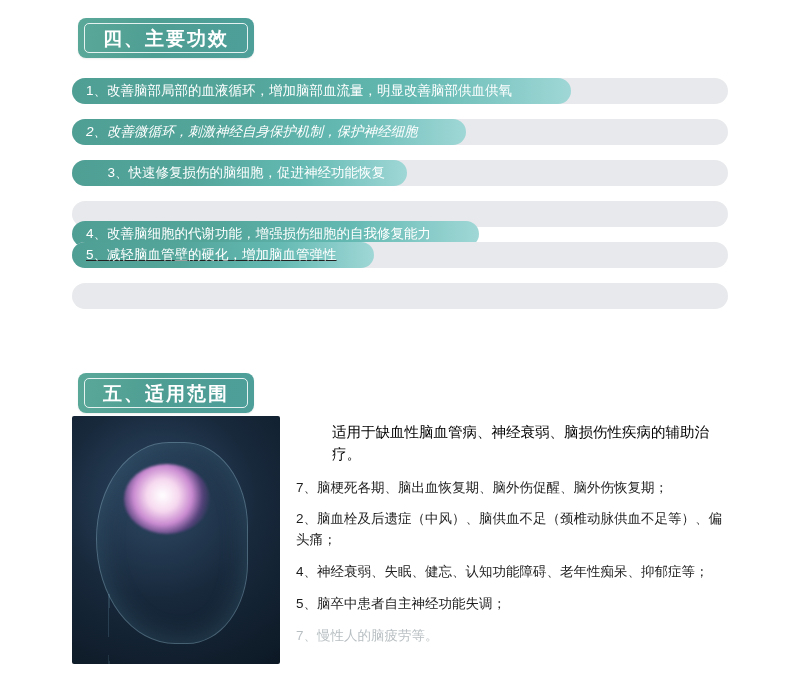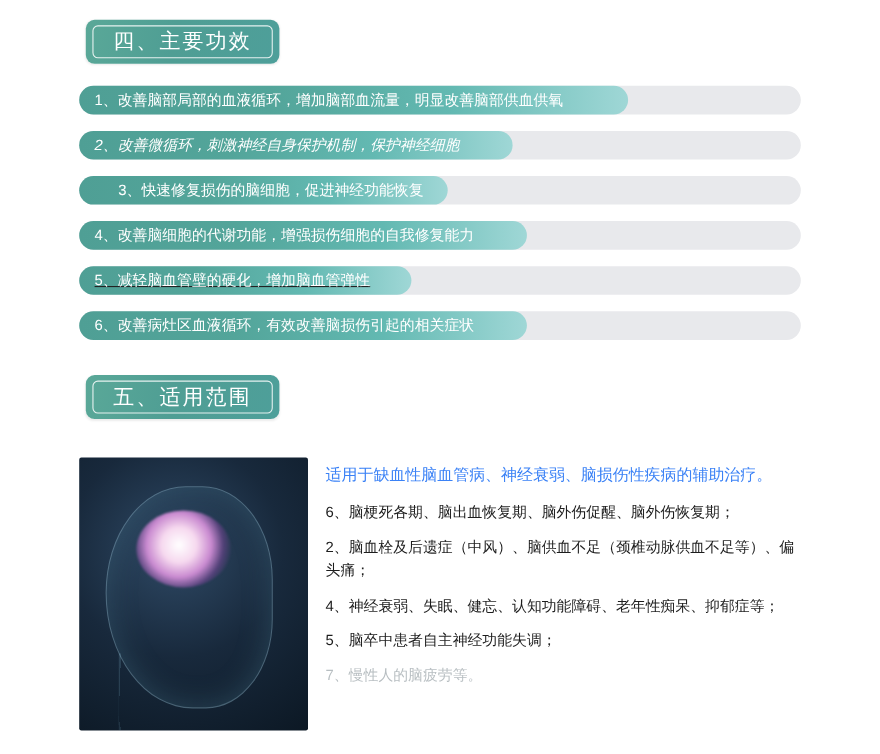--- a/index.html
+++ b/index.html
@@ -41,28 +41,28 @@
     right: 6px;
     bottom: 5px;
     border: 1px solid rgba(255,255,255,0.85);
     border-radius: 5px;
     pointer-events: none;
   }
   .section-header .title-text {
     position: relative;
     color: #ffffff;
     font-size: 19px;
-    font-weight: normal;
+    font-weight: bold;
     letter-spacing: 2px;
     line-height: 1;
     z-index: 2;
   }
 
   #sec4-header { left: 78px; top: 18px; }
-  #sec5-header { left: 78px; top: 341px; }
+  #sec5-header { left: 78px; top: 373px; }
 
   
   .bar-list {
     position: absolute;
     left: 72px;
     top: 78px;
     width: 656px;
   }
   .bar-row {
     position: relative;
@@ -146,23 +146,24 @@
   }
 
   .scope-text {
     position: absolute;
     left: 224px;
     top: 6px;
     width: 432px;
   }
   .scope-lead {
     font-size: 14.5px;
-    color: #3b82f6;
+    color: #000000;
     line-height: 1.5;
     margin-bottom: 12px;
+    margin-left: 36px;
   }
   .scope-item {
     font-size: 13.5px;
     color: #1d1d1d;
     line-height: 1.55;
     margin-bottom: 11px;
   }
   .scope-item.faded {
     color: #7e8a90;
     opacity: 0.55;
@@ -192,53 +193,50 @@
       </div>
     </div>
     <div class="bar-row">
       <div class="bar-track"></div>
       <div class="bar-fill" style="width: 51%; justify-content: center;">
         <span class="bar-text">3、快速修复损伤的脑细胞，促进神经功能恢复</span>
       </div>
     </div>
     <div class="bar-row">
       <div class="bar-track"></div>
-      <div class="bar-fill" style="width: 62%;">
+      <div class="bar-fill" style="width: 62%; margin-top: 20px;">
         <span class="bar-text">4、改善脑细胞的代谢功能，增强损伤细胞的自我修复能力</span>
       </div>
     </div>
     <div class="bar-row">
       <div class="bar-track"></div>
       <div class="bar-fill" style="width: 46%; text-decoration: underline;">
         <span class="bar-text">5、减轻脑血管壁的硬化，增加脑血管弹性</span>
       </div>
     </div>
     <div class="bar-row">
       <div class="bar-track"></div>
-      <div class="bar-fill" style="width: 62%;">
-        <span class="bar-text">6、改善病灶区血液循环，有效改善脑损伤引起的相关症状</span>
-      </div>
     </div>
   </div>
 
   <div class="section-header" id="sec5-header">
     <span class="inner-frame"></span>
     <span class="title-text">五、适用范围</span>
   </div>
 
   <div class="scope-block">
     <div class="scope-image">
       <div class="head-outline"></div>
       <div class="glow"></div>
       <div class="neck-lines"></div>
     </div>
 
     <div class="scope-text">
       <div class="scope-lead">适用于缺血性脑血管病、神经衰弱、脑损伤性疾病的辅助治疗。</div>
-      <div class="scope-item">6、脑梗死各期、脑出血恢复期、脑外伤促醒、脑外伤恢复期；</div>
+      <div class="scope-item">7、脑梗死各期、脑出血恢复期、脑外伤促醒、脑外伤恢复期；</div>
       <div class="scope-item">2、脑血栓及后遗症（中风）、脑供血不足（颈椎动脉供血不足等）、偏头痛；</div>
       <div class="scope-item">4、神经衰弱、失眠、健忘、认知功能障碍、老年性痴呆、抑郁症等；</div>
       <div class="scope-item">5、脑卒中患者自主神经功能失调；</div>
       <div class="scope-item faded">7、慢性人的脑疲劳等。</div>
     </div>
   </div>
 
 </div>
 
 </body></html>

